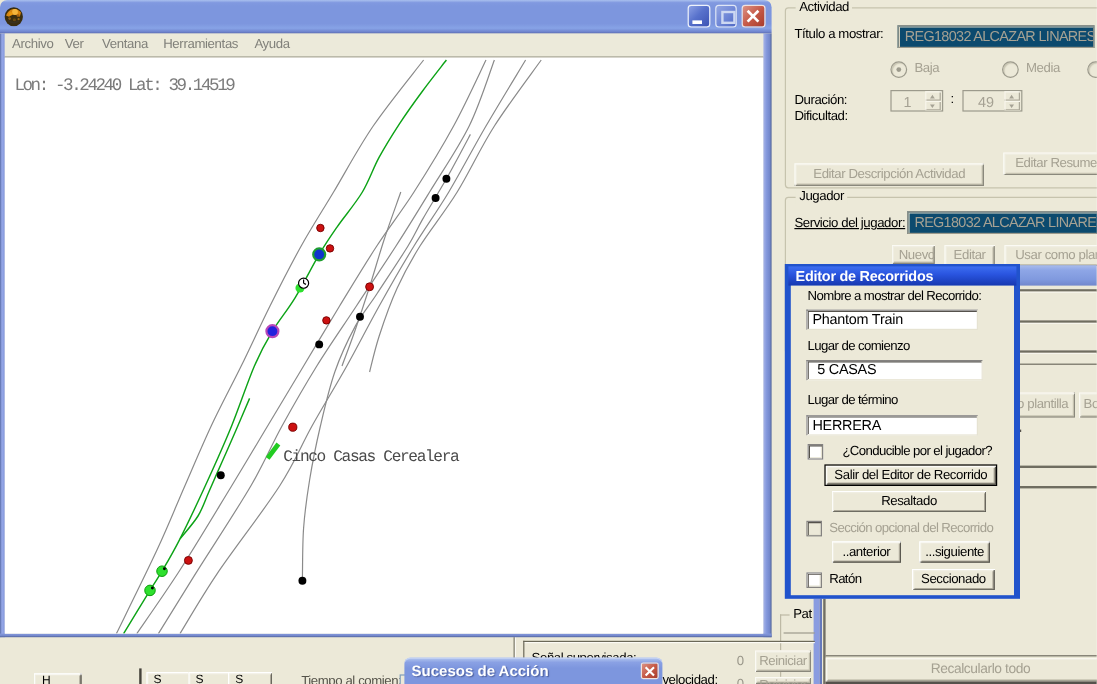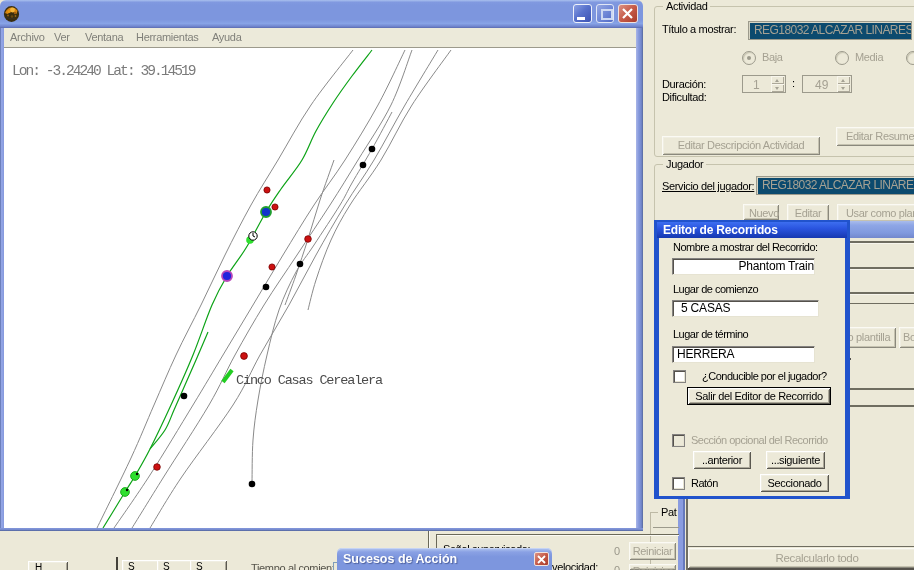--- a/index.html
+++ b/index.html
@@ -228,28 +228,29 @@
       <path d="M2 2 L9 9 M9 2 L2 9" stroke="#fff" stroke-width="1.8"></path>
     </svg>
   </div>
 
 <div class="abs" id="dlg" style="left:640px;top:220px;width:196px;height:279px;background:#2153cc;margin-left:14px;">
   <div class="abs" style="left:3px;top:2px;width:190px;height:16px;
     background:linear-gradient(180deg,#3d6ef0 0%,#2a55e0 40%,#1638b0 100%);"></div>
   <div class="abs" style="left:9px;top:3px;font-size:12px;letter-spacing:-0.2px;font-weight:bold;color:#fff;">Editor de Recorridos</div>
   <div class="abs" style="left:5px;top:18px;width:186px;height:258px;background:#ece9d8;">
     <div class="lbl" style="left:14px;top:3px;">Nombre a mostrar del Recorrido:</div>
-    <div class="wfield" style="left:13px;top:20px;width:137px;height:15px;line-height:15px;padding-left:4px;text-align:right;">Phantom Train</div>
+    <div class="wfield" style="left:13px;top:20px;width:137px;height:15px;line-height:15px;padding-left:4px;">Phantom Train</div>
     <div class="lbl" style="left:14px;top:45px;">Lugar de comienzo</div>
     <div class="wfield" style="left:13px;top:62px;width:137px;height:15px;line-height:15px;padding-left:8px;">5 CASAS</div>
     <div class="lbl" style="left:14px;top:90px;">Lugar de término</div>
     <div class="wfield" style="left:13px;top:108px;width:137px;height:15px;line-height:15px;padding-left:4px;">HERRERA</div>
     <div class="cb" style="left:14px;top:132px;"></div>
     <div class="lbl" style="left:43px;top:132px;">¿Conducible por el jugador?</div>
     <div class="btn" style="left:28px;top:149px;width:144px;height:18px;line-height:17px;border:1px solid #000;box-sizing:border-box;font-size:11px;">Salir del Editor de Recorrido</div>
+    <div class="btn" style="left:34px;top:171px;width:129px;height:18px;line-height:18px;">Resaltado</div>
     <div class="cb dis" style="left:13px;top:196px;"></div>
     <div class="dlbl" style="left:32px;top:196px;">Sección opcional del Recorrido</div>
     <div class="btn" style="left:34px;top:213px;width:58px;height:18px;line-height:18px;">..anterior</div>
     <div class="btn" style="left:107px;top:213px;width:59px;height:18px;line-height:18px;">...siguiente</div>
     <div class="cb" style="left:13px;top:239px;"></div>
     <div class="lbl" style="left:32px;top:239px;">Ratón</div>
     <div class="btn" style="left:101px;top:236px;width:69px;height:18px;line-height:18px;">Seccionado</div>
   </div>
 </div>
 

